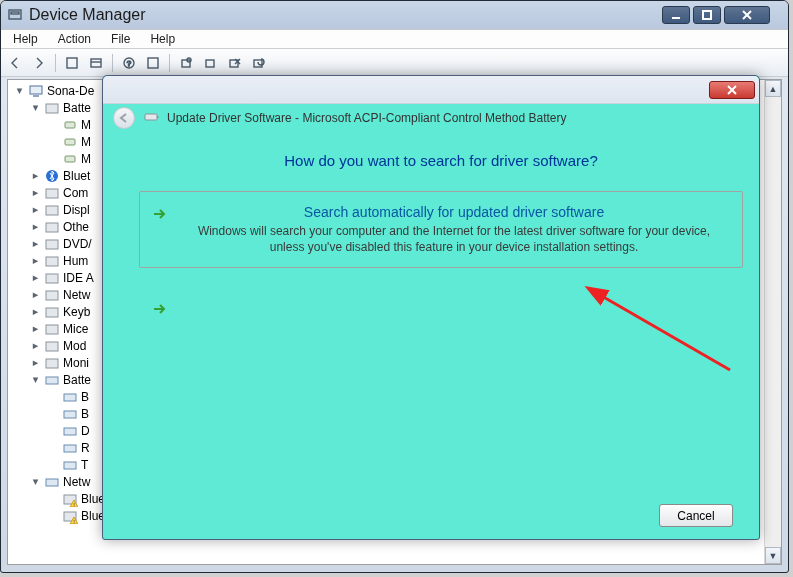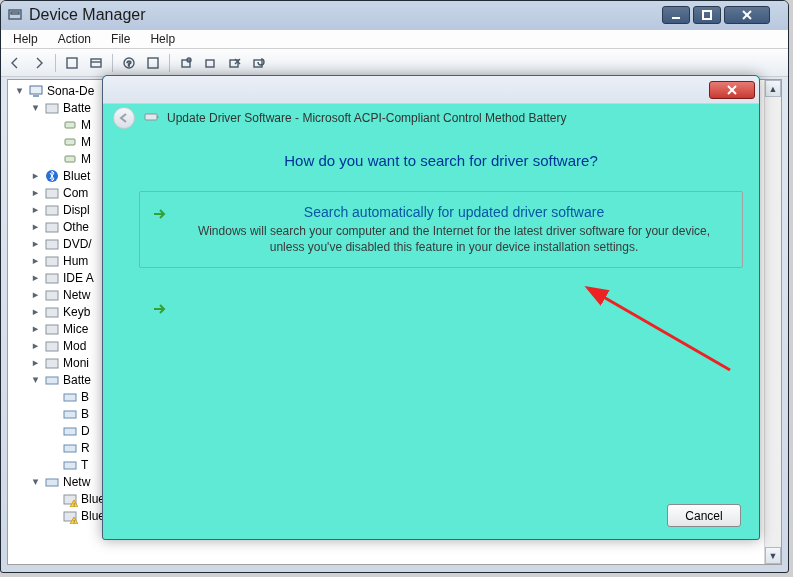--- a/index.html
+++ b/index.html
@@ -106,21 +106,21 @@
 }
 .option.plain { border-color:transparent; }
 .option .arrow {
   position:absolute; left:12px; top:14px; width:16px; height:16px;
 }
 .option-title { font-size:14px; color:#0a57a4; margin-bottom:3px; }
 .option.plain .option-title { color:#2a2a2a; }
 .option-desc { font-size:12px; color:#3a3a3a; line-height:1.35; }
 
 .btnbar {
-  position:absolute; bottom:12px; right:18px;
+  position:absolute; bottom:12px; right:26px;
 }
 .btn {
   min-width:74px; height:23px; padding:0 12px; font-size:12px;
   border:1px solid #8a8a8a; border-radius:3px;
   background:linear-gradient(#fdfdfd,#e4e7ea);
   cursor:pointer;
 }
 
 .annot-arrow {
   position:absolute; pointer-events:none;

